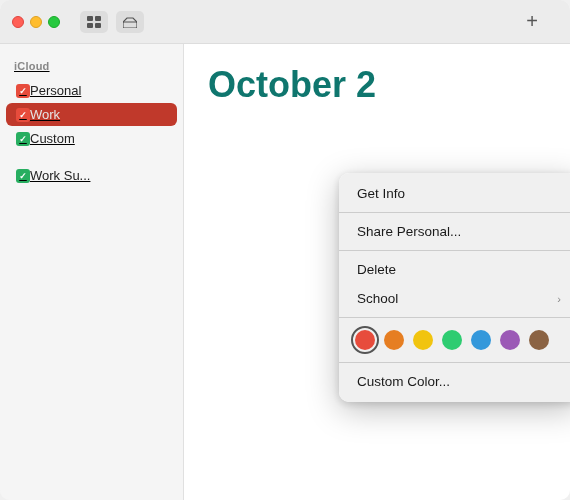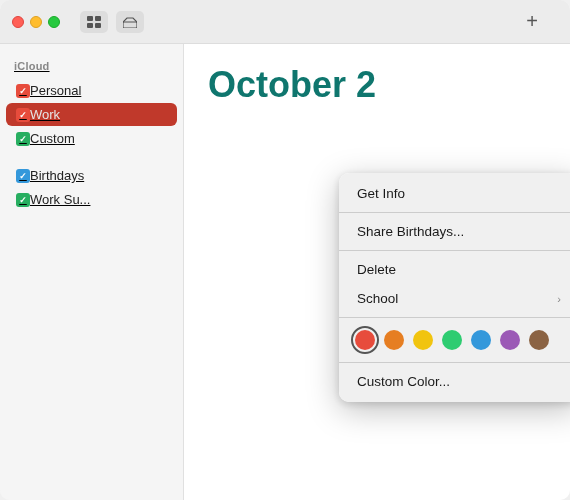--- a/index.html
+++ b/index.html
@@ -255,44 +255,40 @@
 
       <div class="sidebar-item">
         <div class="checkbox green"></div>
         <span>Custom</span>
       </div>
 
 
       <div style="height: 12px;"></div>
 
 
-      <div class="sidebar-item">
-        <div class="checkbox blue"></div>
-        <span>Birthdays</span>
-      </div>
 
       <div class="sidebar-item">
         <div class="checkbox green"></div>
         <span>Work Su...</span>
       </div>
     </div>
 
     <div class="calendar-area">
       <div class="month-title">October 2</div>
 
       <div class="context-menu">
 
         <div class="context-menu-item">
           <span>Get Info</span>
         </div>
 
         <div class="context-menu-separator"></div>
 
         <div class="context-menu-item">
-          <span>Share Birthdays...</span>
+          <span>Share Personal...</span>
         </div>
 
         <div class="context-menu-separator"></div>
 
         <div class="context-menu-item">
           <span>Delete</span>
         </div>
 
         <div class="context-menu-item">
           <span>School</span>

